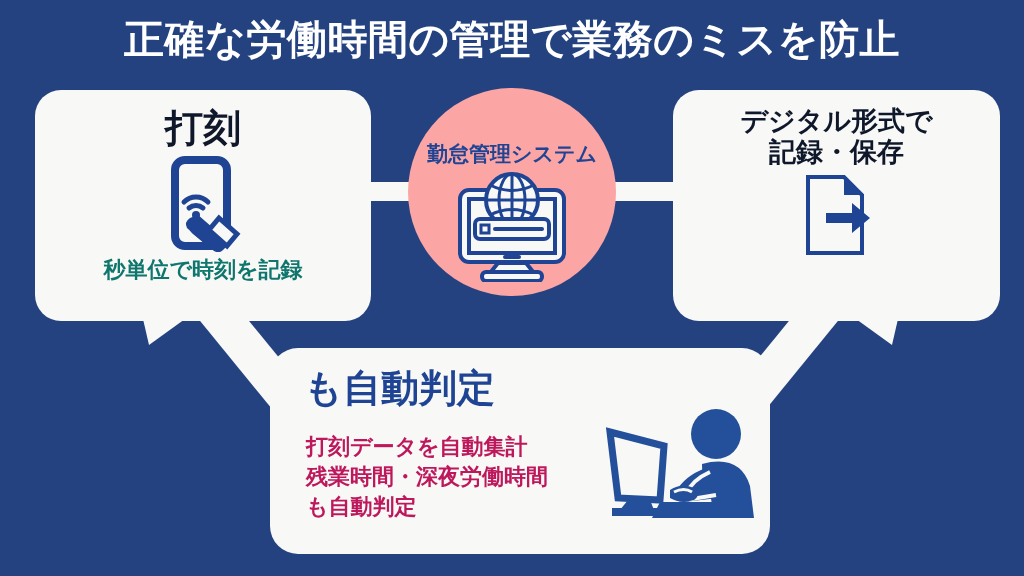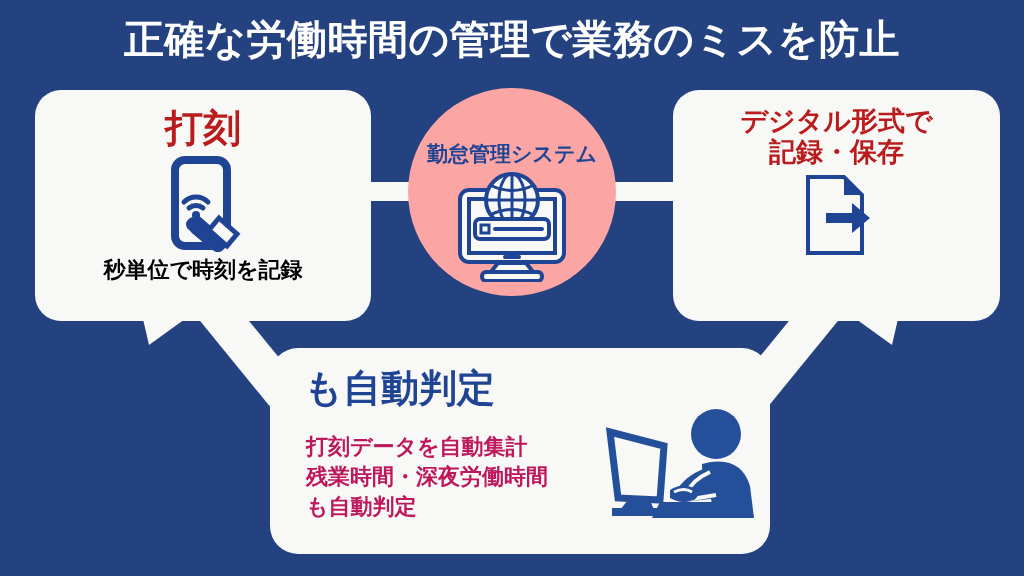--- a/index.html
+++ b/index.html
@@ -40,30 +40,30 @@
 
   .circle {
     position:absolute;
     left:408px; top:88px;
     width:208px; height:208px;
     background:#fca5a5;
     border-radius:50%;
   }
 
   .card-head {
-    color:#b91c1c;
+    color:#0f172a;
     font-weight:bold;
     text-align:center;
     line-height:1.16;
   }
   #card-left .card-head  { font-size:38px; margin-top:16px; }
   #card-right .card-head { font-size:27px; margin-top:16px; }
 
   .card-body {
-    color:#000000;
+    color:#0f766e;
     font-weight:bold;
     text-align:center;
     line-height:1.30;
   }
   #card-left .card-body  { font-size:22px; }
   #card-right .card-body { font-size:21px; }
 
   .icon-wrap { display:flex; justify-content:center; align-items:center; }
 
   

